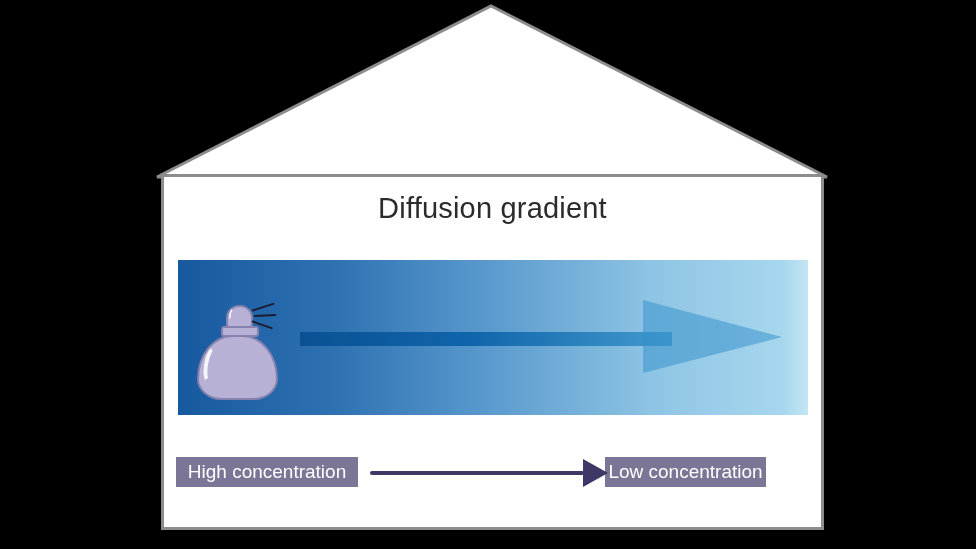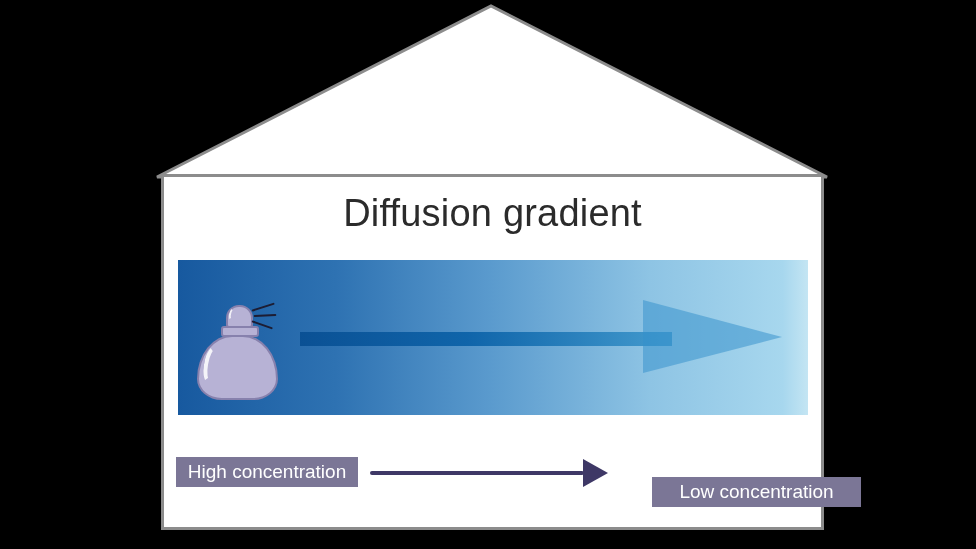--- a/index.html
+++ b/index.html
@@ -13,21 +13,21 @@
   .stage * { position: absolute; box-sizing: border-box; }
 
   
   svg.house { left: 0; top: 0; width: 976px; height: 549px; }
   svg.house polygon, svg.house rect { stroke: #8c8c8c; stroke-width: 3px; }
 
   
   .title {
     left: 162px; top: 192px; width: 661px; height: 36px;
     text-align: center;
-    font-size: 38px; color: #2b2b2b; letter-spacing: 0.2px;
+    font-size: 29px; color: #2b2b2b; letter-spacing: 0.2px;
   }
 
   
   .bar {
     left: 178px; top: 260px; width: 630px; height: 155px;
     background: linear-gradient(90deg, #17599f 0%, #2e72b2 25%, #5b9bce 50%, #8ec4e4 75%, #a7d7ee 96%, #c4e5f3 100%);
   }
 
   
   .diff-shaft {
@@ -76,21 +76,21 @@
 
   
   .chip {
     top: 457px; height: 30px;
     background: #7b7696; color: #fff;
     font-size: 19px;
     display: flex; align-items: center; justify-content: center;
     white-space: nowrap;
   }
   .chip-high { left: 176px; width: 182px; text-align: center; }
-  .chip-low  { left: 652px; width: 209px; margin-top: 20px; }
+  .chip-low  { left: 605px; width: 161px; }
 
   
   .flow-shaft {
     left: 370px; top: 471px; width: 214px; height: 4px;
     background: #3e3866; border-radius: 2px;
   }
   .flow-head {
     left: 583px; top: 459px; width: 0; height: 0;
     border-top: 14px solid transparent;
     border-bottom: 14px solid transparent;

